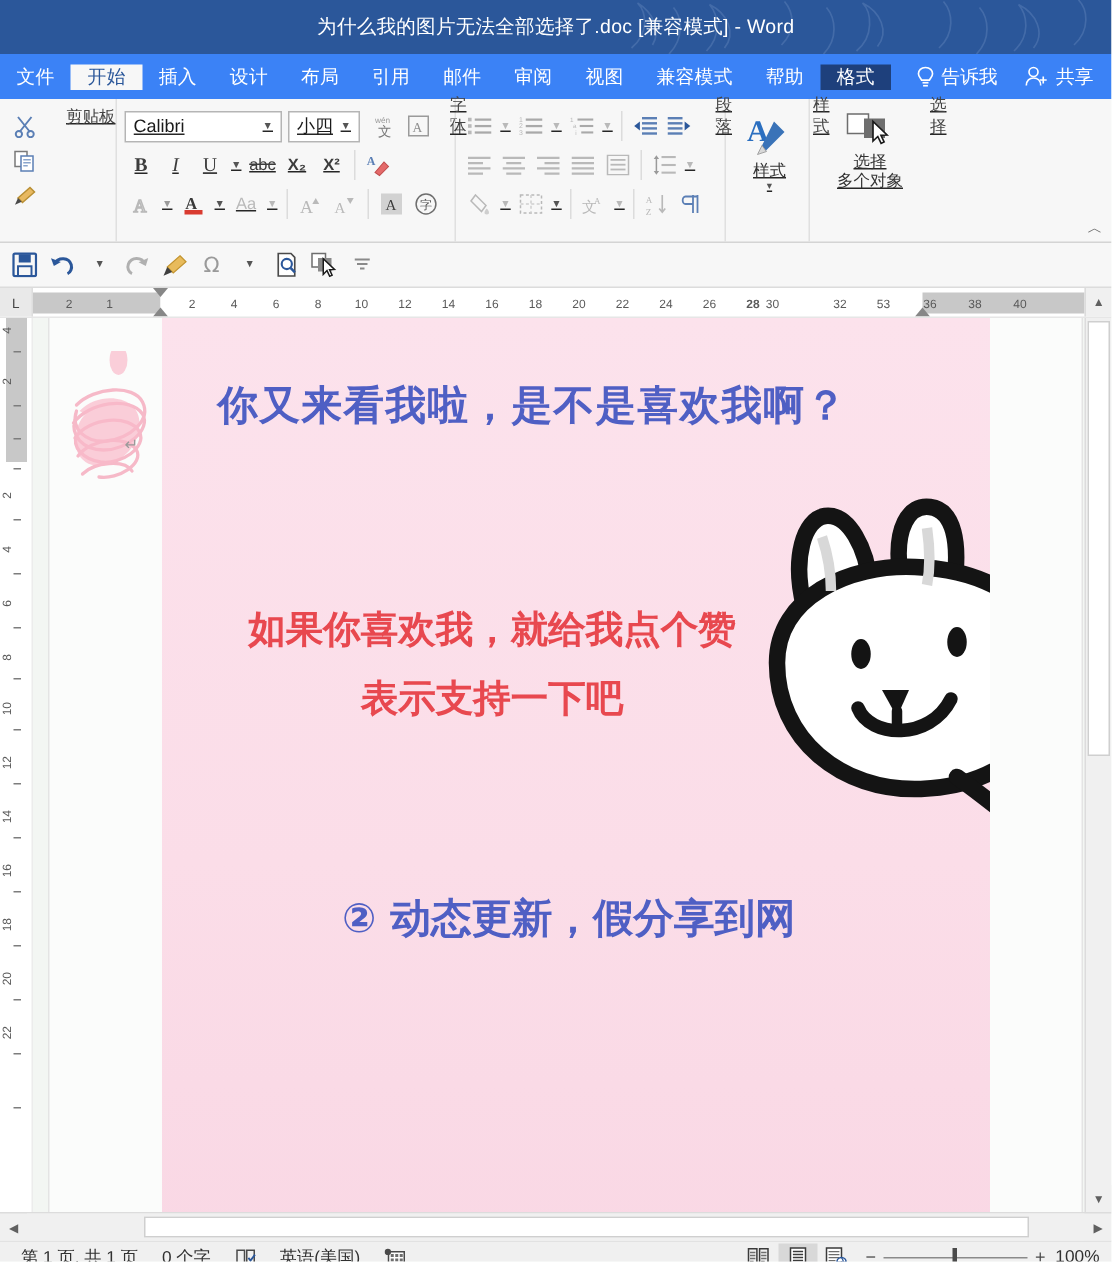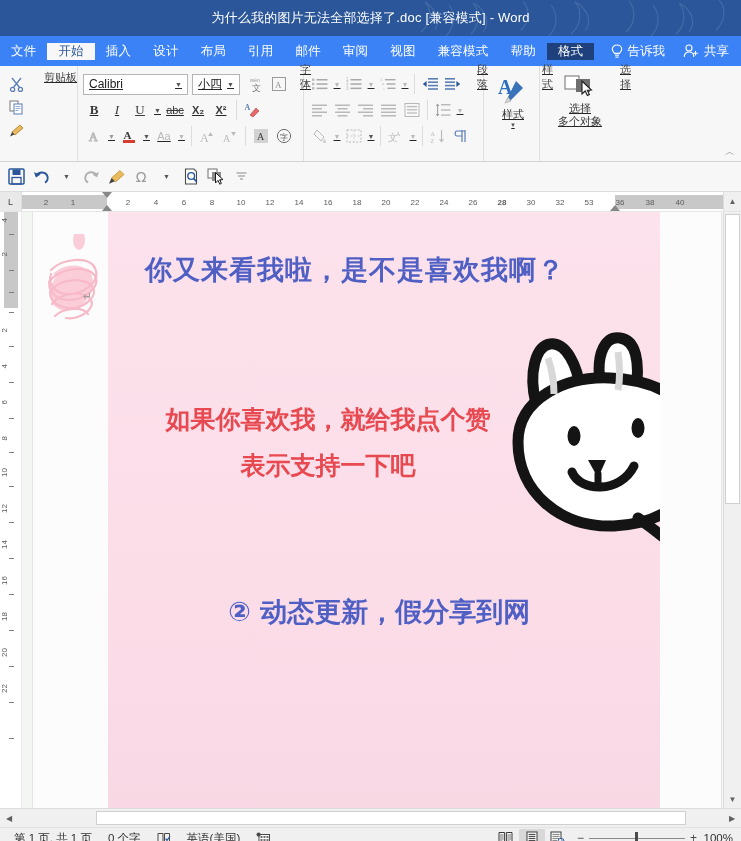--- a/index.html
+++ b/index.html
@@ -724,21 +724,21 @@
     <div class="rtick" style="left:219px;">10</div>
     <div class="rtick" style="left:248px;">12</div>
     <div class="rtick" style="left:277px;">14</div>
     <div class="rtick" style="left:306px;">16</div>
     <div class="rtick" style="left:335px;">18</div>
     <div class="rtick" style="left:364px;">20</div>
     <div class="rtick" style="left:393px;">22</div>
     <div class="rtick" style="left:422px;">24</div>
     <div class="rtick" style="left:451px;">26</div>
     <div class="rtick" style="left:480px;font-weight:bold;">28</div>
-    <div class="rtick" style="left:509px;">30</div>
+    <div class="rtick" style="left:493px;">30</div>
     <div class="rtick" style="left:538px;">32</div>
     <div class="rtick" style="left:567px;">53</div>
     <div class="rtick" style="left:598px;">36</div>
     <div class="rtick" style="left:628px;">38</div>
     <div class="rtick" style="left:658px;">40</div>
 
     <div class="tri-dn" style="left:80px; top:0px;"></div>
     <div class="tri-up" style="left:80px; top:13px;"></div>
     <div class="tri-up" style="left:588px; top:13px;"></div>
   </div>

